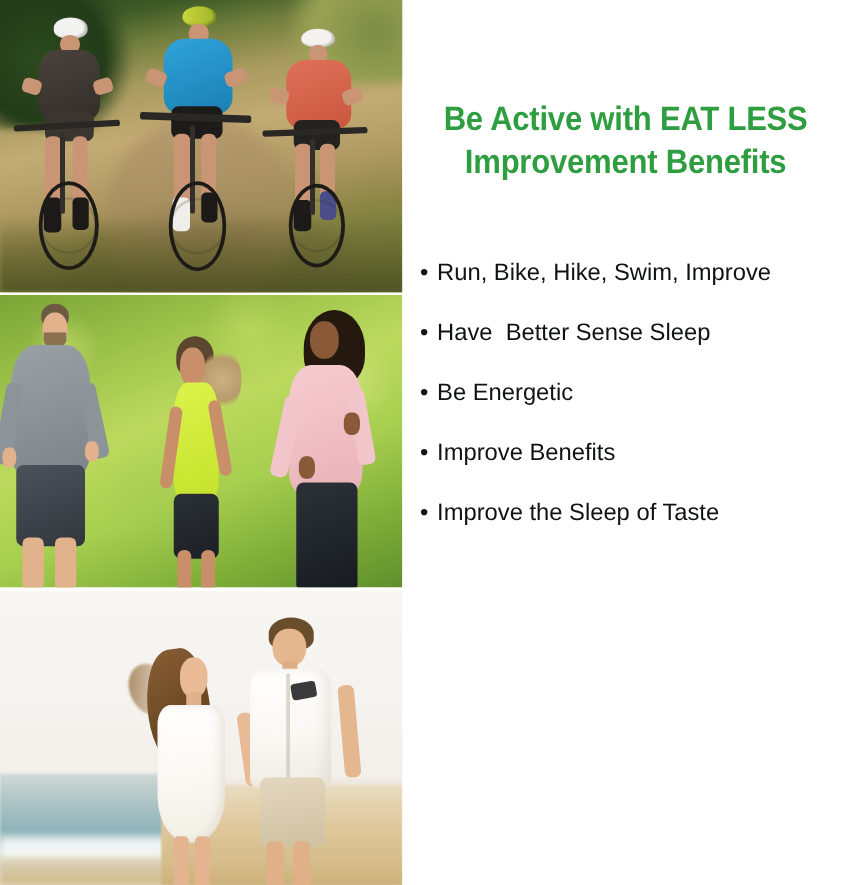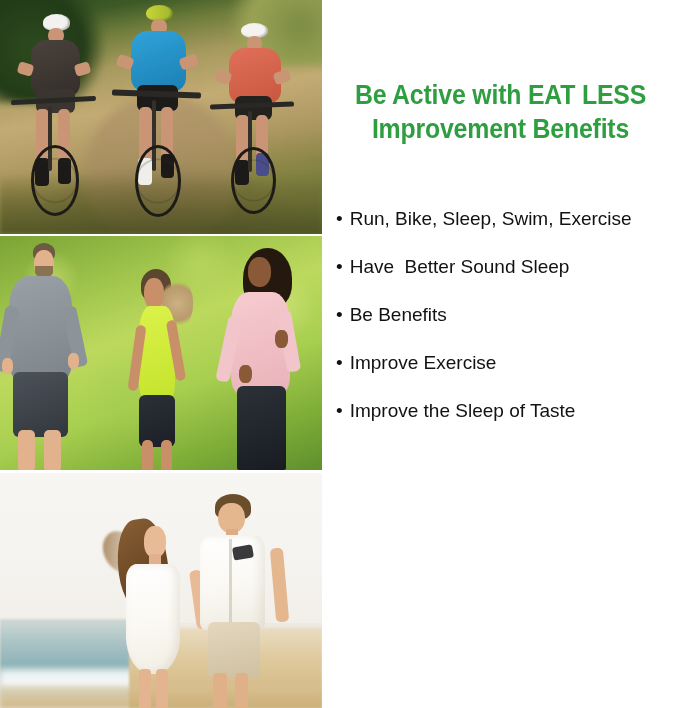--- a/index.html
+++ b/index.html
@@ -357,33 +357,33 @@
   <div class="content">
 
     <div class="headline">
       <span class="l1">Be Active with EAT LESS</span>
       <span class="l2">Improvement Benefits</span>
     </div>
 
     <div class="benefits">
       <div class="benefit">
         <span class="dot">•</span>
-        <span class="txt">Run, Bike, Sleep, Swim, Exercise</span>
-      </div>
-      <div class="benefit">
-        <span class="dot">•</span>
-        <span class="txt">Have  Better Sound Sleep</span>
-      </div>
-      <div class="benefit">
-        <span class="dot">•</span>
-        <span class="txt">Be Benefits</span>
-      </div>
-      <div class="benefit">
-        <span class="dot">•</span>
-        <span class="txt">Improve Exercise</span>
+        <span class="txt">Run, Bike, Hike, Swim, Improve</span>
+      </div>
+      <div class="benefit">
+        <span class="dot">•</span>
+        <span class="txt">Have  Better Sense Sleep</span>
+      </div>
+      <div class="benefit">
+        <span class="dot">•</span>
+        <span class="txt">Be Energetic</span>
+      </div>
+      <div class="benefit">
+        <span class="dot">•</span>
+        <span class="txt">Improve Benefits</span>
       </div>
       <div class="benefit">
         <span class="dot">•</span>
         <span class="txt">Improve the Sleep of Taste</span>
       </div>
     </div>
 
   </div>
 </div>
 

